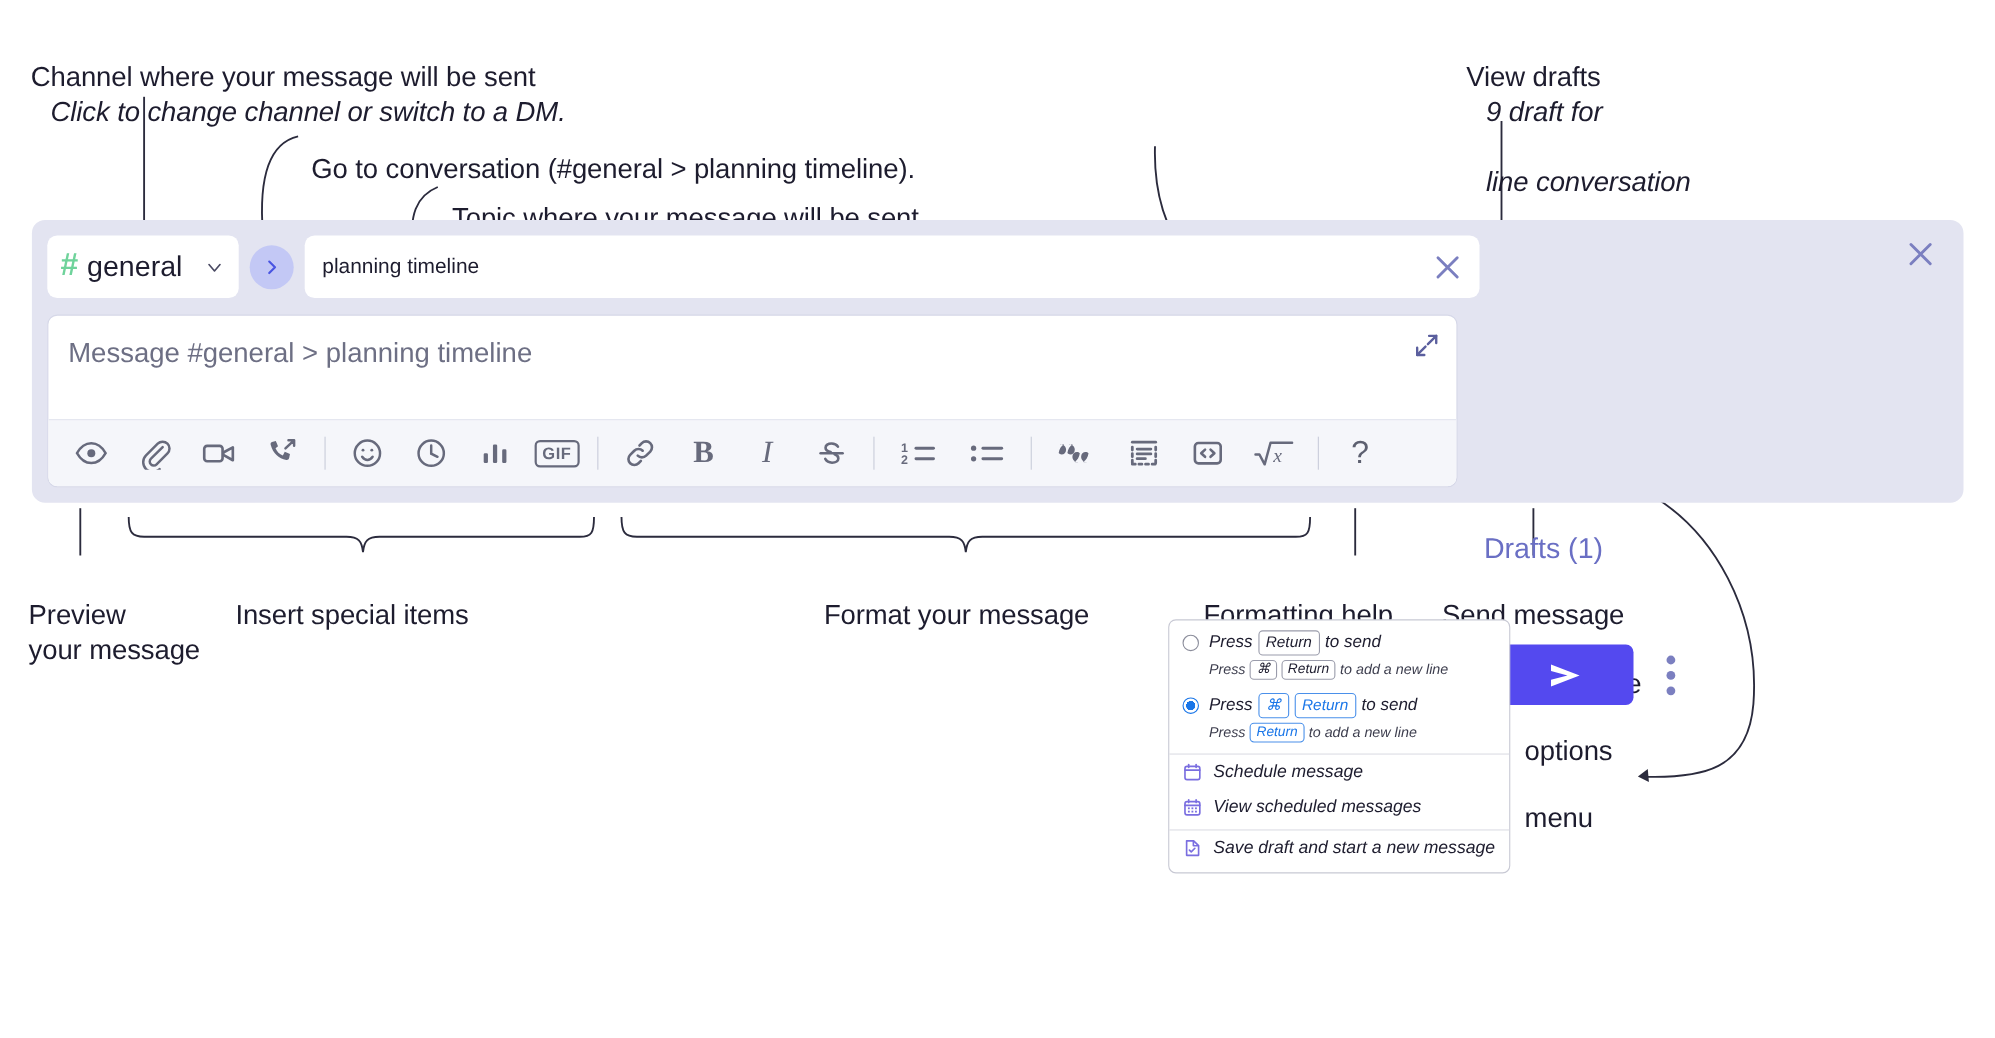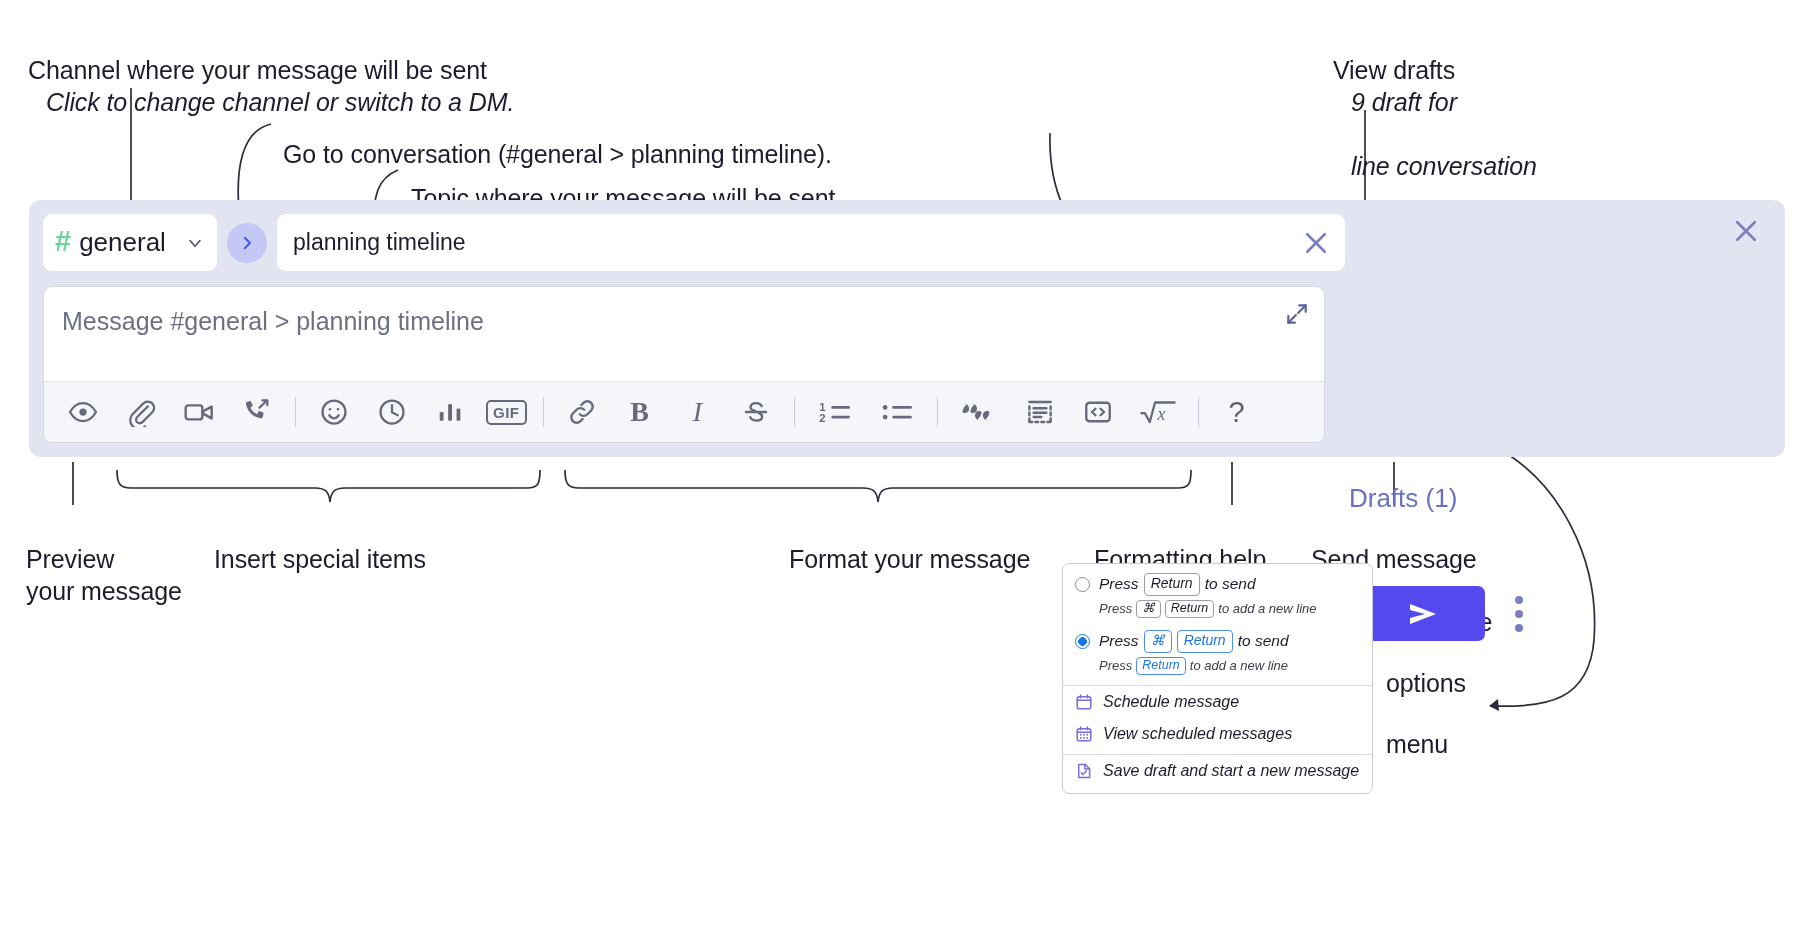--- a/index.html
+++ b/index.html
@@ -61,21 +61,21 @@
     background:#c3c8f5; margin: 0 10px;
     display:flex; align-items:center; justify-content:center;
     color:#4a56e2;
   }
   .topic-field {
     width: 1068px; height: 57px;
     background:#fff; border-radius: 9px;
     display:flex; align-items:center;
     padding: 0 14px 0 16px;
   }
-  .topic-text { font-size: 23px; color:#1d1c2e; flex:1; }
+  .topic-text { font-size: 19px; color:#1d1c2e; flex:1; }
   .topic-clear { color:#7b7fc0; display:flex; align-items:center; }
 
   .msgbox {
     position:absolute; left: 14px; top: 86px;
     width: 1282px; height: 157px;
     background:#ffffff;
     border: 1px solid #d6d8e8;
     border-radius: 9px;
     overflow:hidden;
   }
@@ -224,21 +224,21 @@
 
   <div class="anno" style="left:26px; top:511px;">
     <b>Preview</b>
     <span class="sub" style="font-style:normal">your message</span>
   </div>
 
   <div class="anno" style="left:214px; top:511px;">
     <b>Insert</b><span> special items</span>
   </div>
 
-  <div class="anno" style="left:749px; top:511px;margin-left:40px;">
+  <div class="anno" style="left:749px; top:511px;">
     <b>Format</b><span> your message</span>
   </div>
 
   <div class="anno" style="left:1094px; top:511px;">
     <span>Formatting </span><b>help</b>
   </div>
 
   <div class="anno" style="left:1311px; top:511px;">
     <b>Send</b><span> message</span>
   </div>

